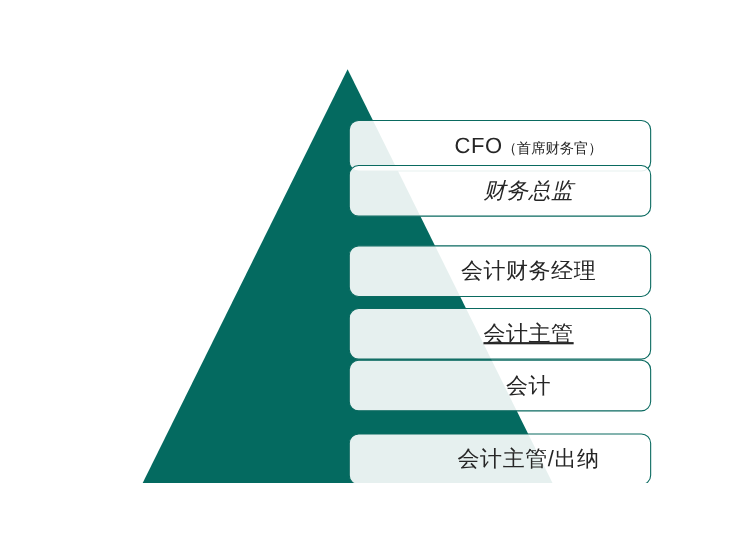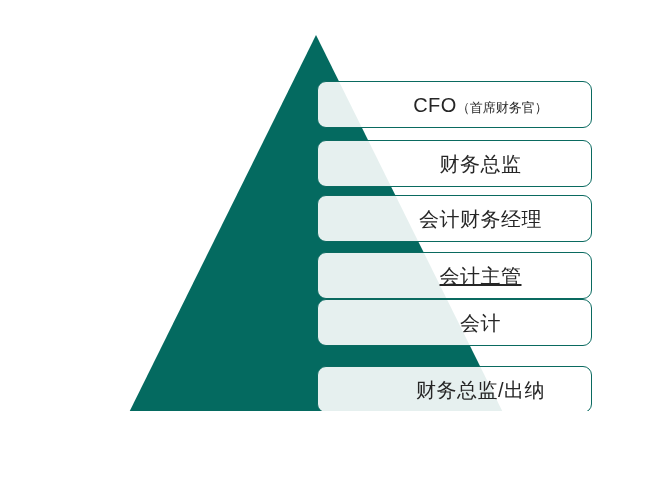--- a/index.html
+++ b/index.html
@@ -9,20 +9,21 @@
   }
   body {
     font-family: "Liberation Sans", "DejaVu Sans", sans-serif;
   }
   #canvas {
     position: relative;
     width: 663px;
     height: 411px;
     background: #ffffff;
     overflow: hidden;
+    margin-top: 28px;
   }
   #pyramid-svg {
     position: absolute;
     left: 0;
     top: 0;
     width: 663px;
     height: 495px;
   }
   #rows-layer {
     position: absolute;
@@ -51,21 +52,21 @@
     line-height: 1;
     color: #262626;
     white-space: nowrap;
     letter-spacing: 0.5px;
   }
   .level-label .sub {
     font-size: 13px;
     letter-spacing: 0;
   }
   .lbl-0 { top: 81px; }
-  .lbl-1 { top: 140px; }
+  .lbl-1 { top: 122px; font-style: italic; }
   .lbl-2 { top: 195px; text-align: center; }
   .lbl-3 { top: 252px; }
   .lbl-4 { top: 299px; }
   .lbl-5 { top: 366px; }
 </style>
 </head>
 <body>
 
 <div id="canvas" style="background: rgb(255, 255, 255);">
 
@@ -89,17 +90,17 @@
 
     <div class="level-box lbl-3" style="border-color: rgb(10, 106, 96);">
       <span class="level-label" style="color: rgb(38, 38, 38); text-decoration: underline;">会计主管</span>
     </div>
 
     <div class="level-box lbl-4" style="border-color: rgb(10, 106, 96);">
       <span class="level-label" style="color: rgb(38, 38, 38);">会计</span>
     </div>
 
     <div class="level-box lbl-5" style="border-color: rgb(10, 106, 96);">
-      <span class="level-label" style="color: rgb(38, 38, 38);">财务总监/出纳</span>
+      <span class="level-label" style="color: rgb(38, 38, 38);">会计主管/出纳</span>
     </div>
 
   </div>
 </div>
 
 </body></html>

